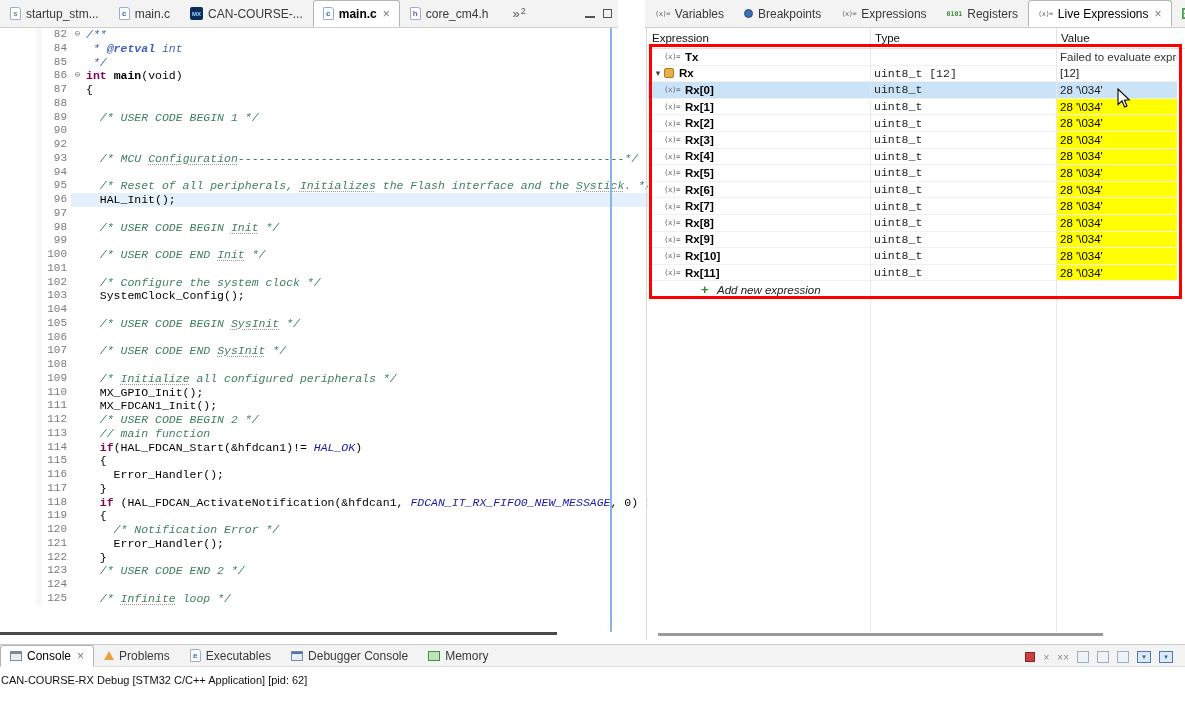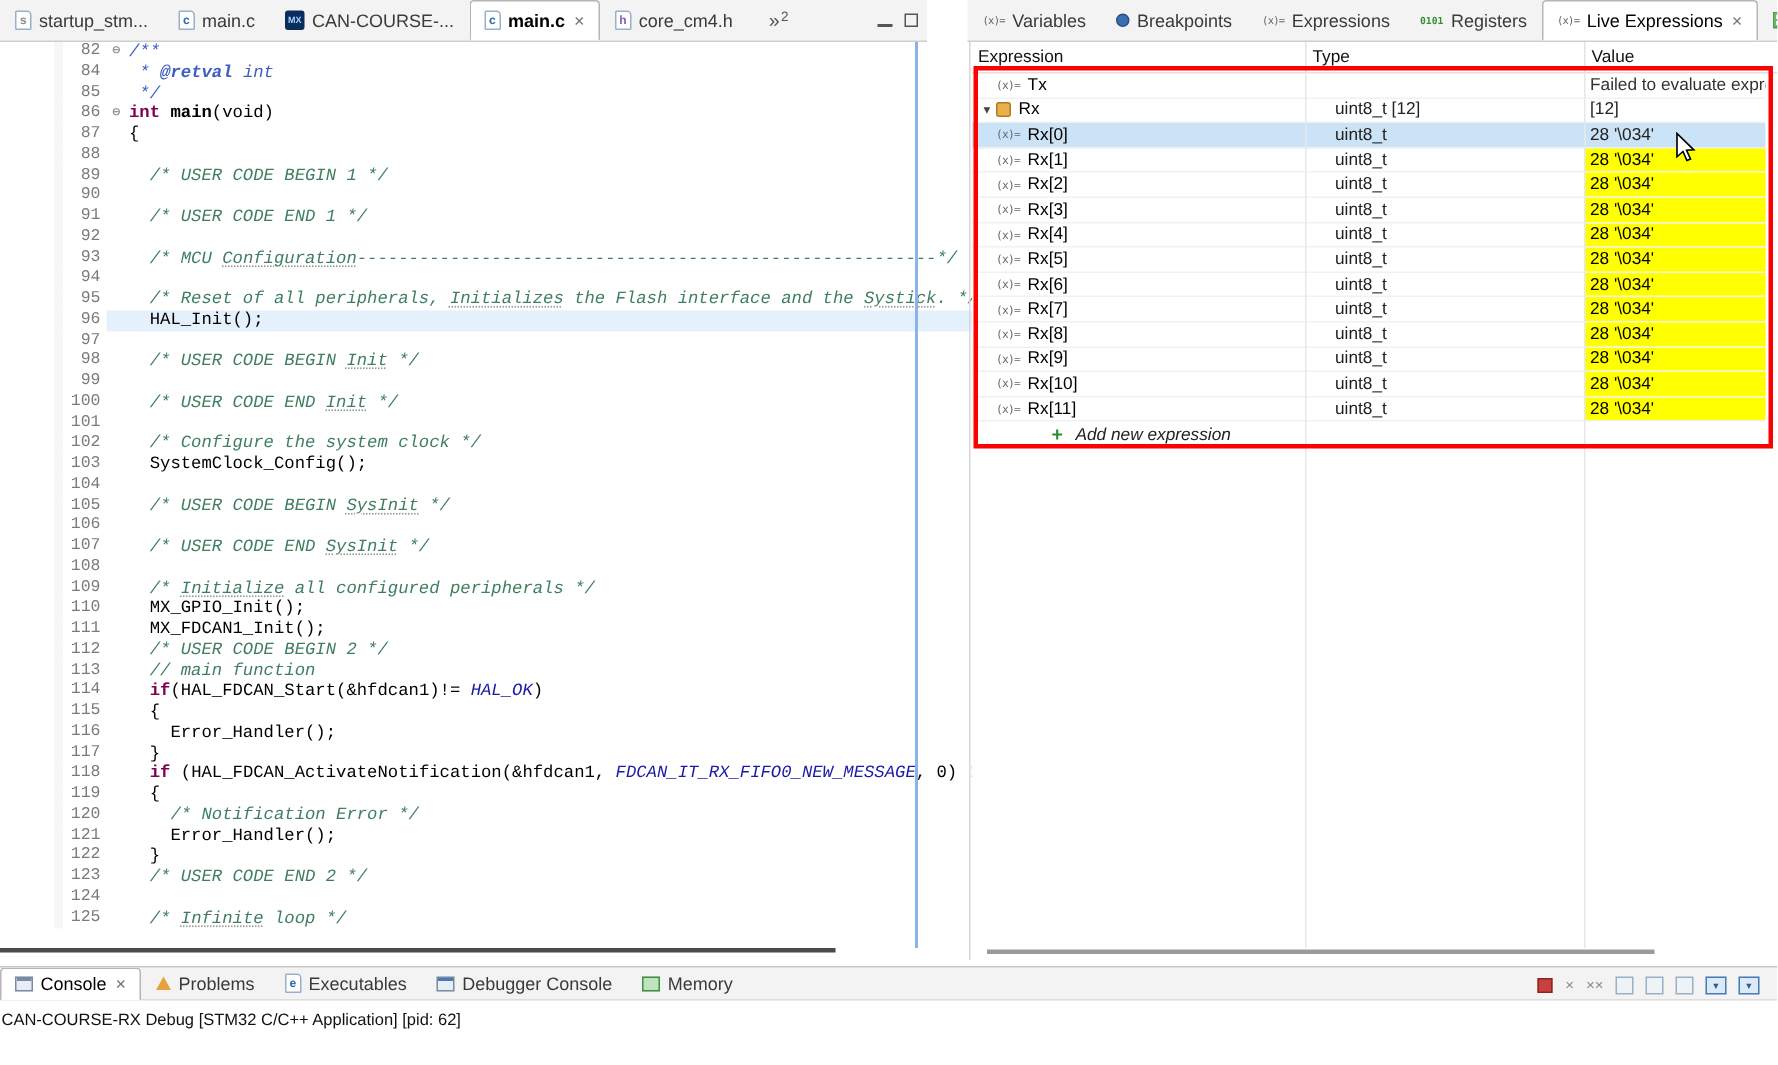--- a/index.html
+++ b/index.html
@@ -72,28 +72,28 @@
   .expr-header { display:flex; height:21px; align-items:center; border-bottom:1px solid #e0e0e0; color:#111; }
   .hc { padding-left:4px; overflow:hidden; white-space:nowrap; height:100%; display:flex; align-items:center;text-align:center; }
   .hc-expr { width:222px; }
   .hc-type { width:186px; border-left:1px solid #e4e4e4; }
   .hc-value { flex:1; border-left:1px solid #e4e4e4; }
   #expr-rows { position:absolute; left:0; top:21px; width:529px; }
   .erow { display:flex; height:16.6px; align-items:center; border-bottom:1px solid #f1f1f1; }
   .erow.selected { background:#cbe3f7; }
   .cell { height:100%; display:flex; align-items:center; overflow:hidden; white-space:nowrap; flex:none; }
   .ce { width:222px; padding-left:4px; }
-  .ct { width:186px; padding-left:20px; }
+  .ct { width:186px; padding-left:4px;font-family:Liberation Mono, monospace; }
   .cv { width:121px; padding-left:4px; }
   .cv.changed { background:#ffff00; color:#000; }
   .cv.error { color:#333; }
   .twisty { width:12px; flex:none; display:inline-flex; justify-content:center; color:#444; font-size:9px; }
   .aricon { width:10px; height:10px; flex:none; background:#e8b14d; border:1px solid #b07b1e; border-radius:2px; margin-right:5px; }
   .xicon { font-family:"DejaVu Sans Mono", monospace; font-size:7.5px; color:#667; letter-spacing:-0.5px; margin-right:5px; flex:none; }
-  .elbl { color:#000; }
+  .elbl { color:#000;font-weight:bold; }
   .addrow { border-bottom:none;margin-left:39px; }
   .addicon { width:12px; margin-left:14px; color:#2e8b2e; font-weight:bold; font-size:13px; flex:none; }
   .addicon::before { content:"+"; }
   .addlbl { font-style:italic; color:#222; margin-left:4px; }
   .vsep { position:absolute; top:21px; width:1px; height:583px; background:#e8e8e8; }
   #vsep1 { left:222px; } #vsep2 { left:408px; }
   #panel-hscroll { position:absolute; left:658px; top:633px; width:445px; height:3px; background:#9a9a9a; }
 
   
   #red-box { position:absolute; left:649px; top:44px; width:533px; height:255px;
@@ -186,21 +186,20 @@
 
   <div id="editor">
       <div class="code-line"><span class="gutter-ann"></span><span class="lnum">82</span><span class="fold">⊖</span><span class="code-text"><span class="d">/**</span></span></div>
       <div class="code-line"><span class="gutter-ann"></span><span class="lnum">84</span><span class="fold"></span><span class="code-text"><span class="d"> * </span><span class="db">@retval</span><span class="d"> int</span></span></div>
       <div class="code-line"><span class="gutter-ann"></span><span class="lnum">85</span><span class="fold"></span><span class="code-text"><span class="d"> */</span></span></div>
       <div class="code-line"><span class="gutter-ann"></span><span class="lnum">86</span><span class="fold">⊖</span><span class="code-text"><span class="k">int</span><span class="p"> </span><span class="b">main</span><span class="p">(void)</span></span></div>
       <div class="code-line"><span class="gutter-ann"></span><span class="lnum">87</span><span class="fold"></span><span class="code-text"><span class="p">{</span></span></div>
       <div class="code-line"><span class="gutter-ann"></span><span class="lnum">88</span><span class="fold"></span><span class="code-text"></span></div>
       <div class="code-line"><span class="gutter-ann"></span><span class="lnum">89</span><span class="fold"></span><span class="code-text"><span class="c">  /* USER CODE BEGIN 1 */</span></span></div>
       <div class="code-line"><span class="gutter-ann"></span><span class="lnum">90</span><span class="fold"></span><span class="code-text"></span></div>
-      <div class="code-line"><span class="gutter-ann"></span><span class="lnum">91</span><span class="fold"></span><span class="code-text"><span class="c">  /* USER CODE END 1 */</span></span></div>
       <div class="code-line"><span class="gutter-ann"></span><span class="lnum">92</span><span class="fold"></span><span class="code-text"></span></div>
       <div class="code-line"><span class="gutter-ann"></span><span class="lnum">93</span><span class="fold"></span><span class="code-text"><span class="c">  /* MCU </span><span class="cs">Configuration</span><span class="c">--------------------------------------------------------*/</span></span></div>
       <div class="code-line"><span class="gutter-ann"></span><span class="lnum">94</span><span class="fold"></span><span class="code-text"></span></div>
       <div class="code-line"><span class="gutter-ann"></span><span class="lnum">95</span><span class="fold"></span><span class="code-text"><span class="c">  /* Reset of all peripherals, </span><span class="cs">Initializes</span><span class="c"> the Flash interface and the </span><span class="cs">Systick</span><span class="c">. */</span></span></div>
       <div class="code-line hl"><span class="gutter-ann"></span><span class="lnum">96</span><span class="fold"></span><span class="code-text"><span class="p">  HAL_Init();</span></span></div>
       <div class="code-line"><span class="gutter-ann"></span><span class="lnum">97</span><span class="fold"></span><span class="code-text"></span></div>
       <div class="code-line"><span class="gutter-ann"></span><span class="lnum">98</span><span class="fold"></span><span class="code-text"><span class="c">  /* USER CODE BEGIN </span><span class="cs">Init</span><span class="c"> */</span></span></div>
       <div class="code-line"><span class="gutter-ann"></span><span class="lnum">99</span><span class="fold"></span><span class="code-text"></span></div>
       <div class="code-line"><span class="gutter-ann"></span><span class="lnum">100</span><span class="fold"></span><span class="code-text"><span class="c">  /* USER CODE END </span><span class="cs">Init</span><span class="c"> */</span></span></div>
       <div class="code-line"><span class="gutter-ann"></span><span class="lnum">101</span><span class="fold"></span><span class="code-text"></span></div>

